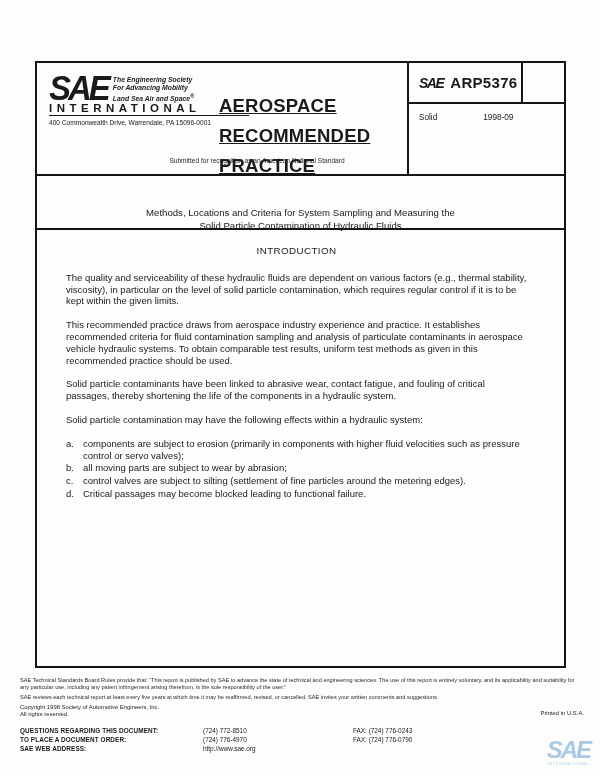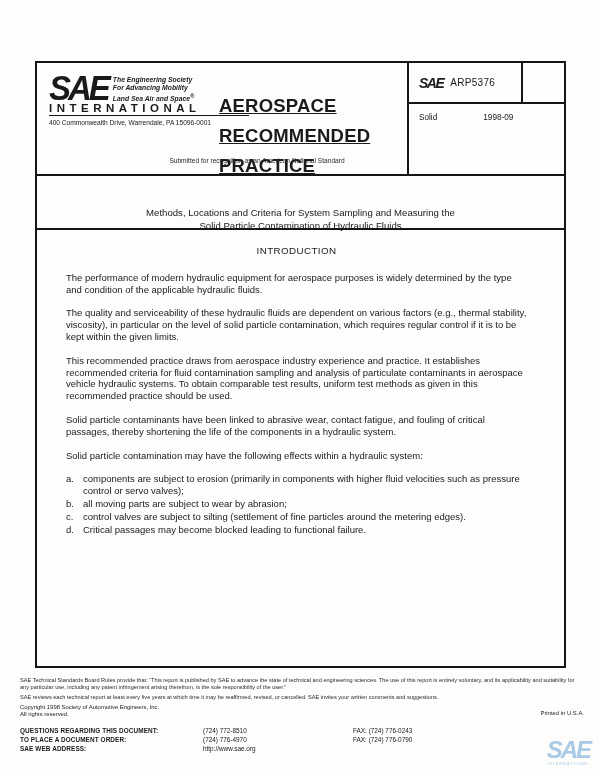--- a/index.html
+++ b/index.html
@@ -26,21 +26,21 @@
   .addr { font-size:6.6px; margin-top:3px; white-space:nowrap; }
 
   .doc-type { position:absolute; left:182px; top:28px; width:178px;
               font-weight:bold; font-size:18.5px; line-height:30px; letter-spacing:.2px;text-decoration:underline; }
   .submitted { position:absolute; left:70px; right:0; bottom:10px; text-align:center; font-size:6.6px; color:#2a2a2a; }
 
   .hdr-right { flex:1; display:flex; flex-direction:column; }
   .hdr-right-top { height:41px; border-bottom:2px solid #151515; display:flex; }
   .docnum-cell { width:114px; border-right:2px solid #151515; display:flex; align-items:center; padding-left:10px; gap:7px; }
   .sae-small { font-style:italic; font-weight:900; font-size:14px; letter-spacing:-1.5px; }
-  .docnum { font-weight:normal; font-size:10px; letter-spacing:.3px; }
+  .docnum { font-weight:bold; font-size:15px; letter-spacing:.3px; }
   .empty-cell { flex:1; }
   .issued-cell { flex:1; padding:9px 10px; font-size:8.2px; }
   .issued-cell .lbl { display:inline-block; width:62px; }
 
   
   .title-band { height:54px; border-bottom:2px solid #151515; text-align:center;
                 padding-top:30px; font-size:9.6px; line-height:13px; }
 
   
   .body-sec { padding:15px 37px 0 29px; font-size:9.5px; line-height:11.8px; }
@@ -112,21 +112,20 @@
       </div>
     </div>
 
     <div class="title-band">
       <div>Methods, Locations and Criteria for System Sampling and Measuring the</div>
       <div>Solid Particle Contamination of Hydraulic Fluids</div>
     </div>
 
     <div class="body-sec">
       <div class="intro-head">INTRODUCTION</div>
-      <div class="para">The performance of modern hydraulic equipment for aerospace purposes is widely determined by the type and condition of the applicable hydraulic fluids.</div>
       <div class="para">The quality and serviceability of these hydraulic fluids are dependent on various factors (e.g., thermal stability, viscosity), in particular on the level of solid particle contamination, which requires regular control if it is to be kept within the given limits.</div>
       <div class="para">This recommended practice draws from aerospace industry experience and practice.  It  establishes recommended criteria for fluid contamination sampling and analysis of particulate contaminants in aerospace vehicle hydraulic systems.  To obtain comparable test results, uniform test methods as given in this recommended practice should be used.</div>
       <div class="para">Solid particle contaminants have been linked to abrasive wear, contact fatigue, and fouling of critical passages, thereby shortening the life of the components in a hydraulic system.</div>
       <div class="para">Solid particle contamination may have the following effects within a hydraulic system:</div>
       <div class="list">
         <div class="li">
           <span class="mk">a.</span>
           <span class="tx">components are subject to erosion (primarily in components with higher fluid velocities such as pressure control or servo valves);</span>
         </div>
         <div class="li">

